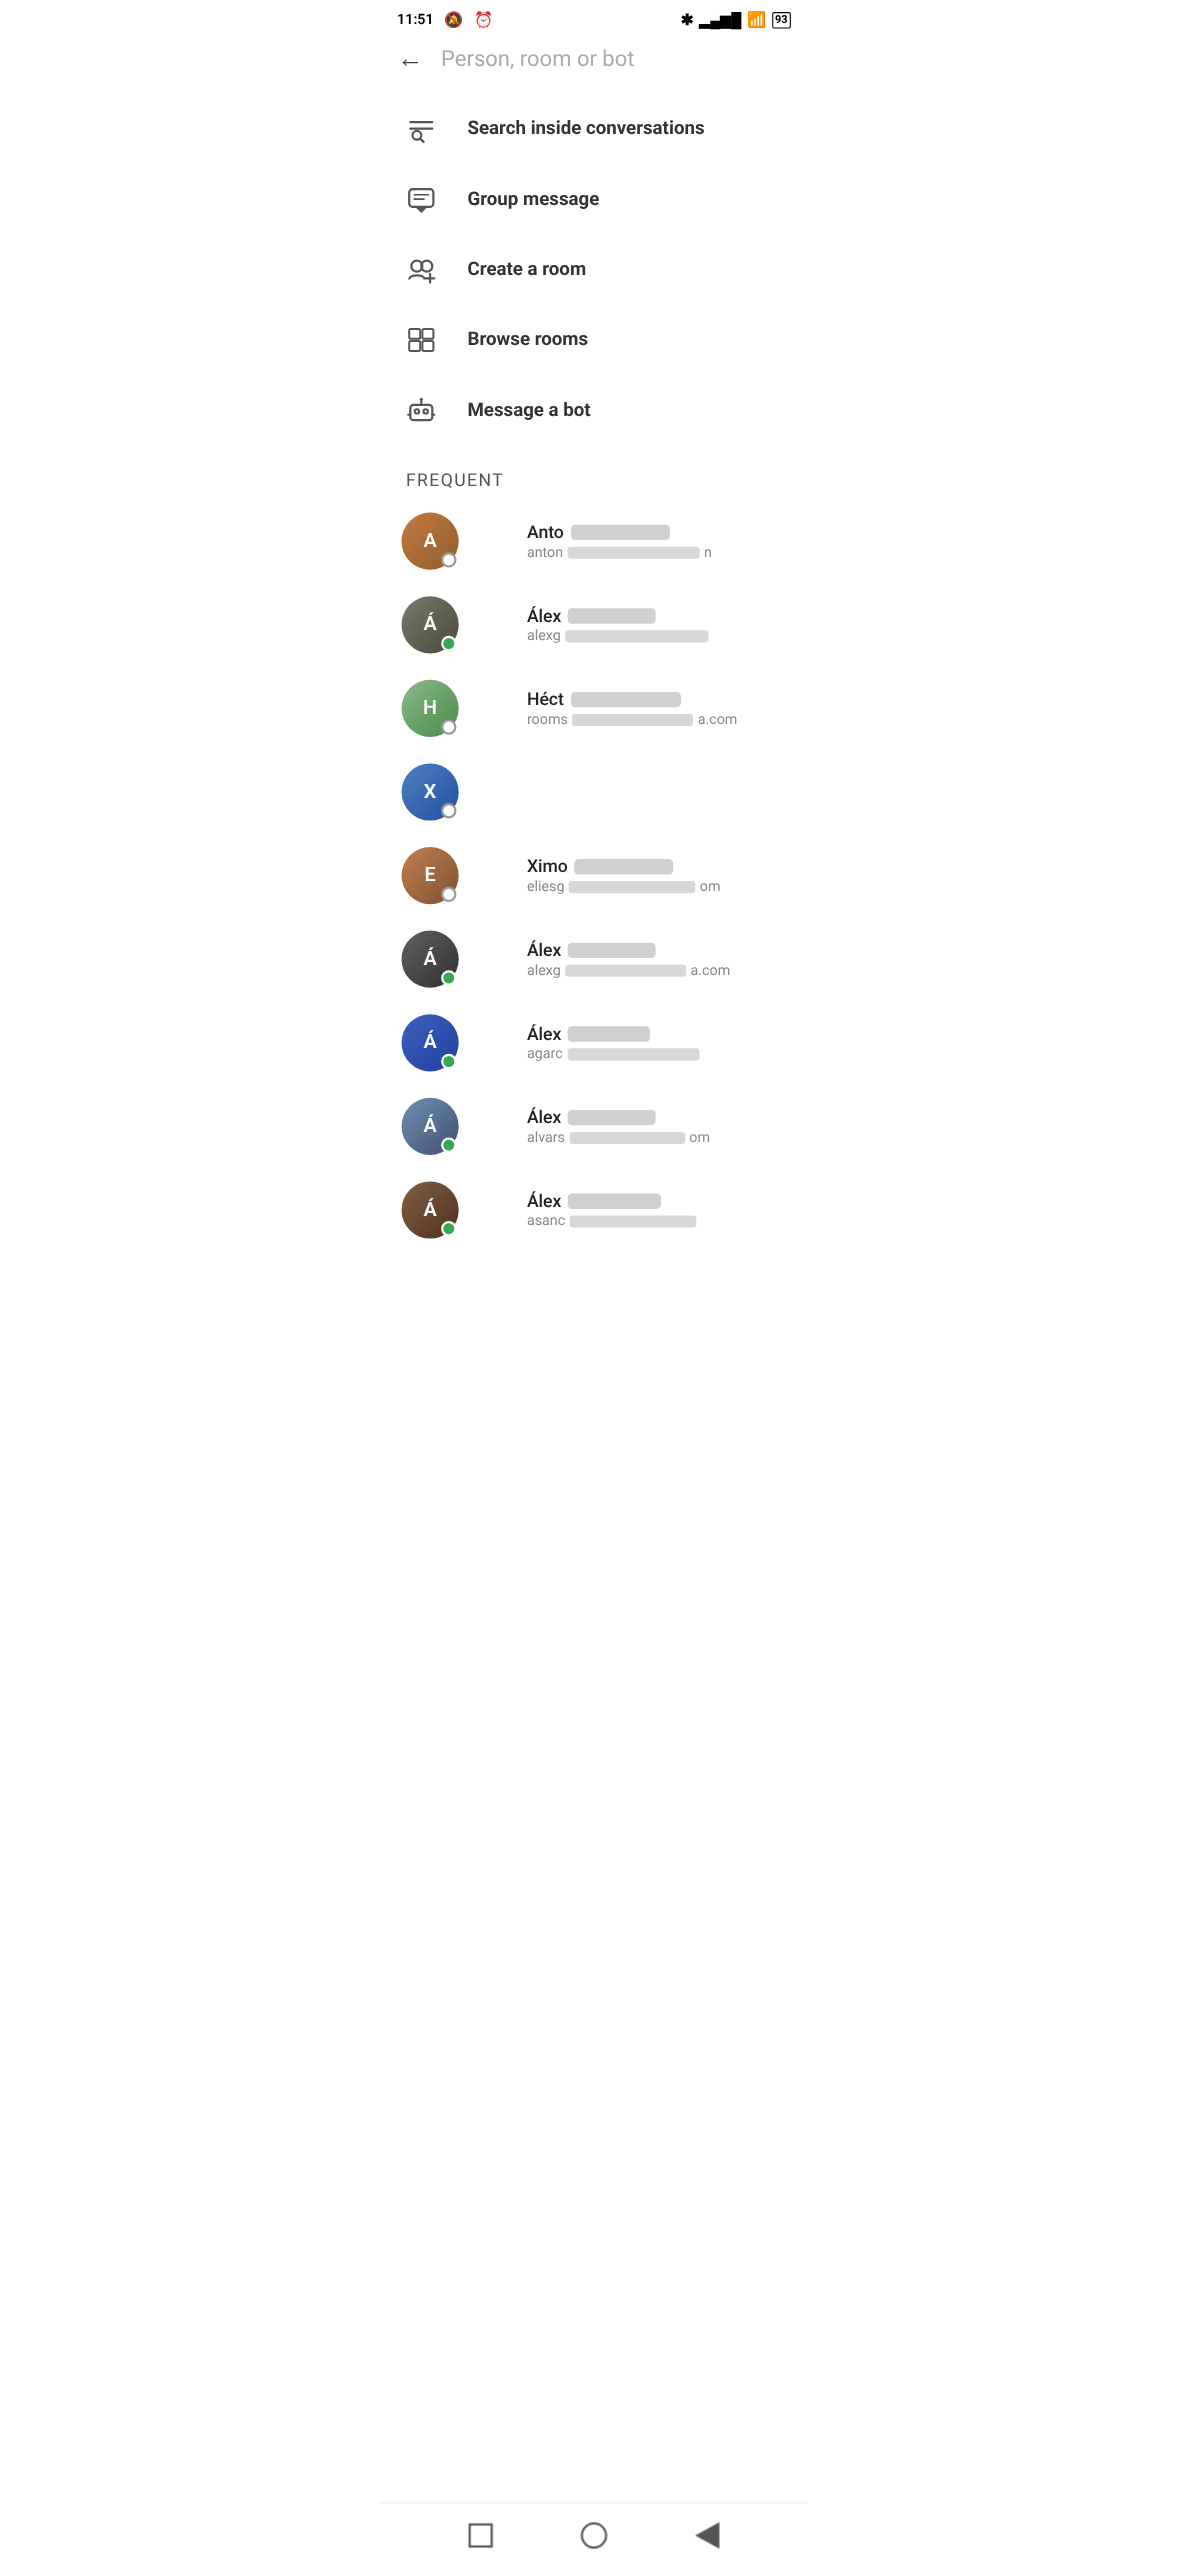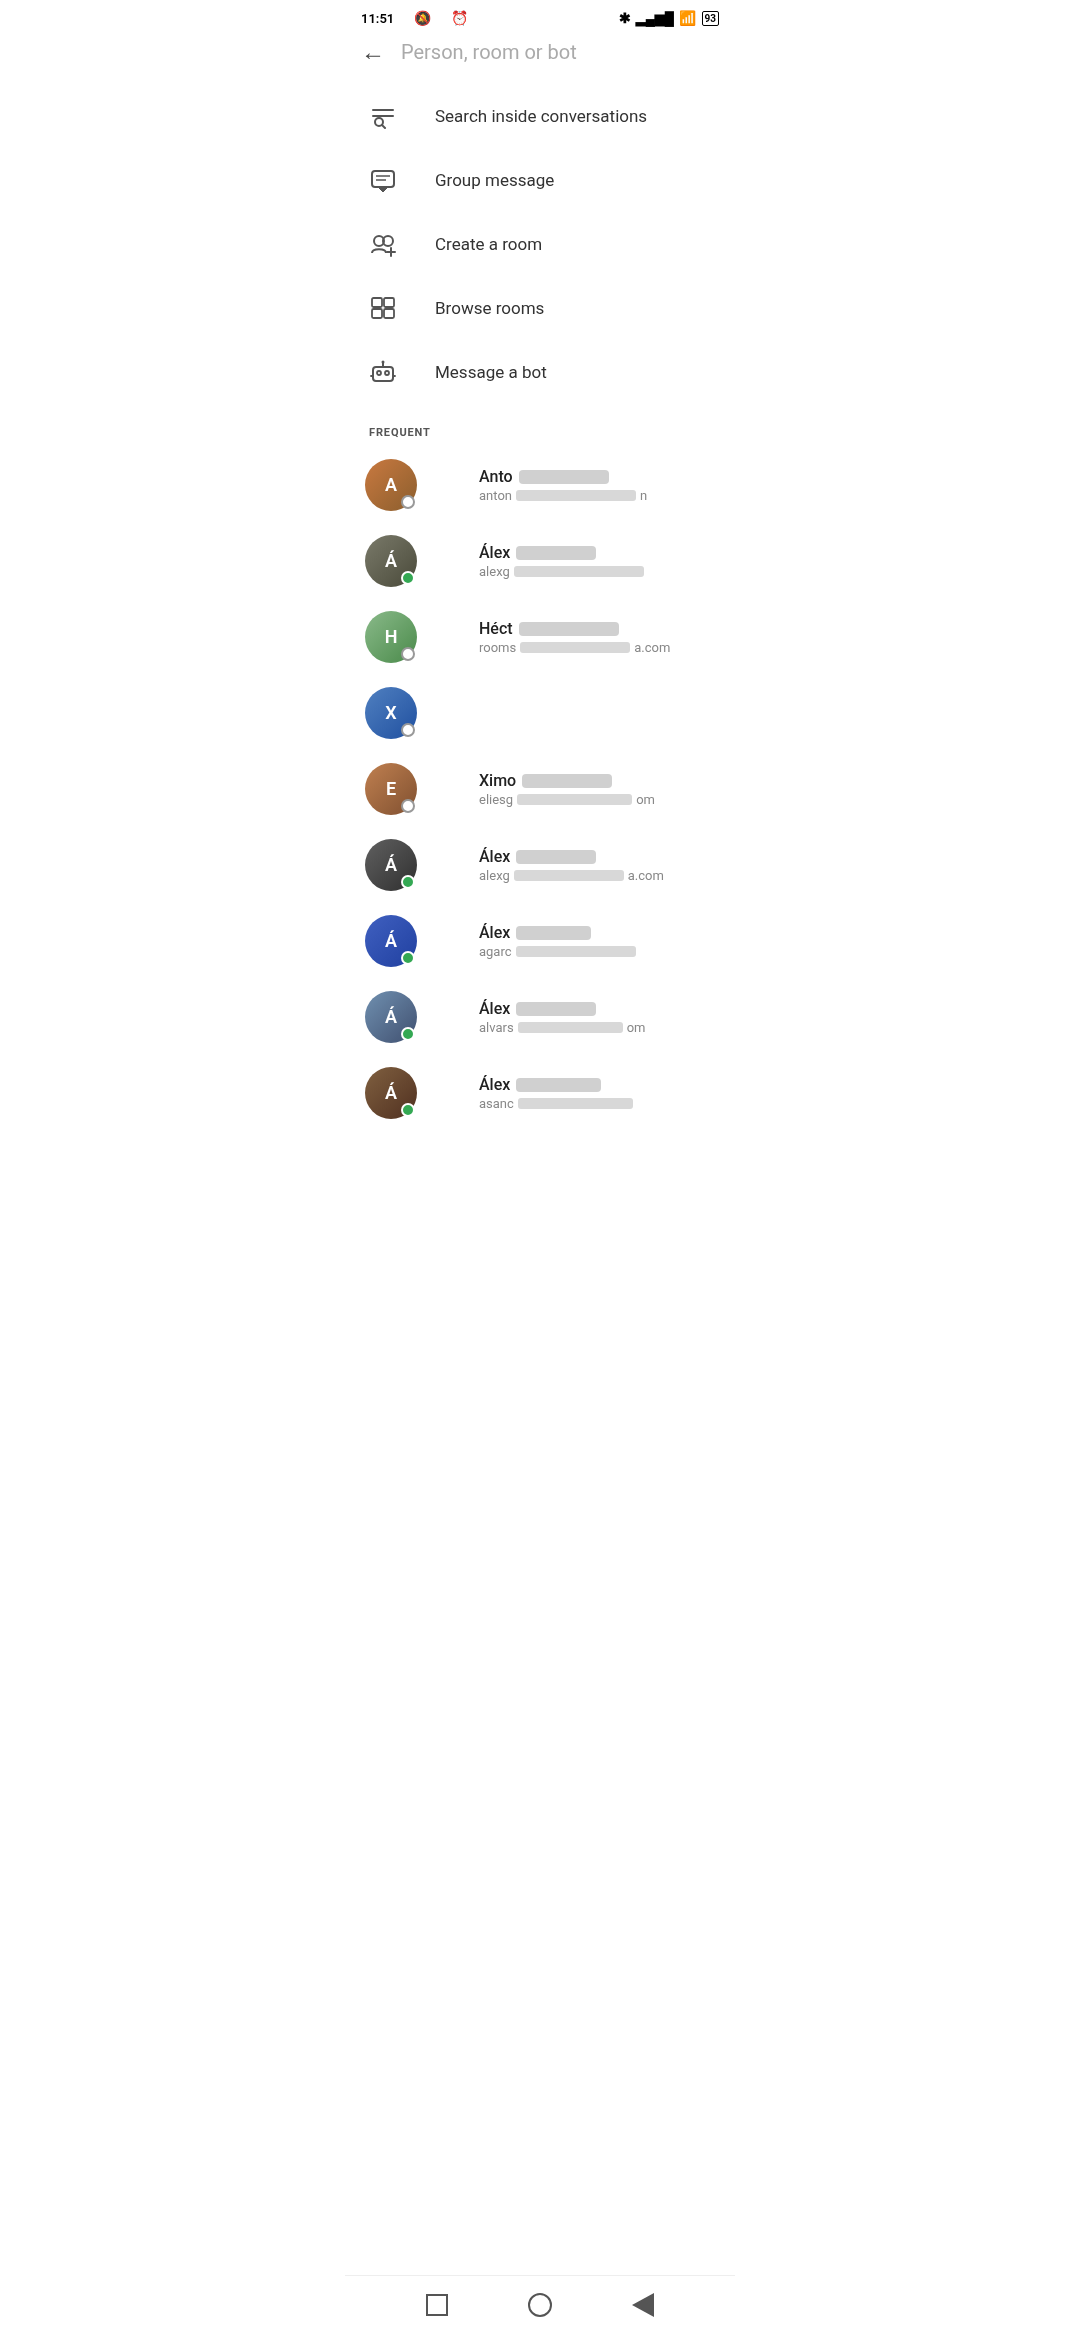--- a/index.html
+++ b/index.html
@@ -16,21 +16,21 @@
     
     .status-bar {
       display: flex;
       justify-content: space-between;
       align-items: center;
       padding: 10px 16px 6px;
       font-size: 13px;
       font-weight: 600;
       color: #000;
     }
-    .status-left { display: flex; align-items: center; gap: 20px; }
+    .status-left { display: flex; align-items: center; gap: 10px; }
     .status-right { display: flex; align-items: center; gap: 5px; }
 
     
     .top-bar {
       display: flex;
       align-items: center;
       padding: 8px 16px 12px;
       gap: 16px;
     }
     .back-btn {
@@ -46,43 +46,44 @@
     }
 
     
     .menu-list {
       padding: 8px 0;
     }
     .menu-item {
       display: flex;
       align-items: center;
       padding: 18px 24px;
-      gap: 38px;
+      gap: 28px;
       cursor: pointer;
+      font-weight: bold;
     }
     .menu-icon {
       width: 28px;
       height: 28px;
       display: flex;
       align-items: center;
       justify-content: center;
       color: #555;
       font-size: 22px;
       flex-shrink: 0;
     }
     .menu-label {
       font-size: 17px;
       color: #333;
     }
 
     
     .section-header {
       padding: 14px 24px 8px;
-      font-size: 11px;
-      font-weight: 700;
+      font-size: 16px;
+      font-weight: 400;
       color: #555;
       letter-spacing: 0.08em;
     }
 
     
     .contact-list { padding: 0; }
     .contact-item {
       display: flex;
       align-items: center;
       padding: 12px 20px;

